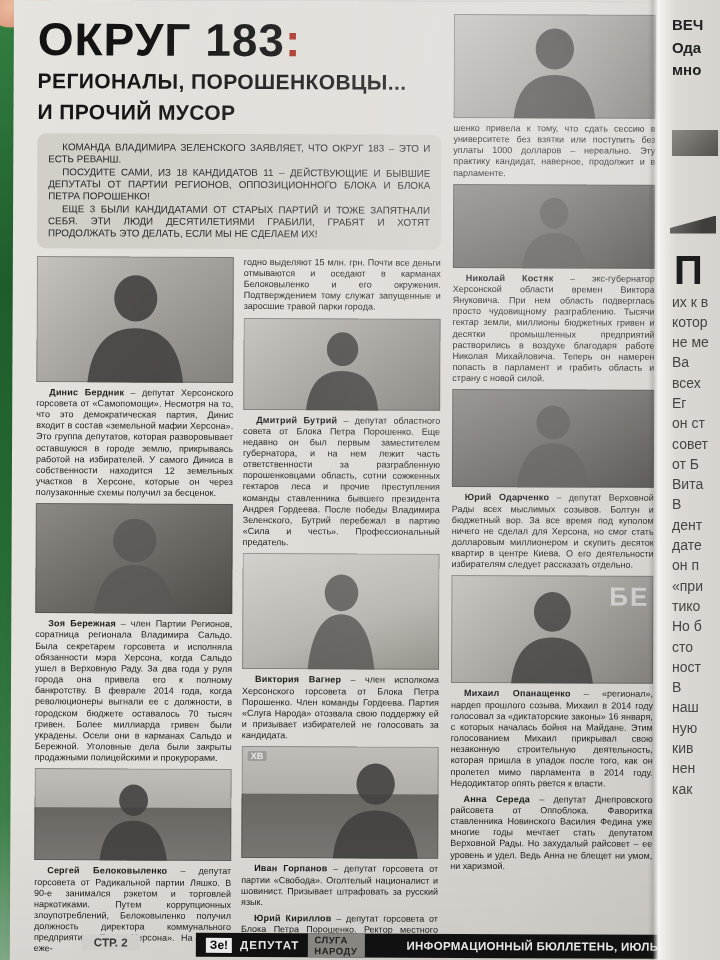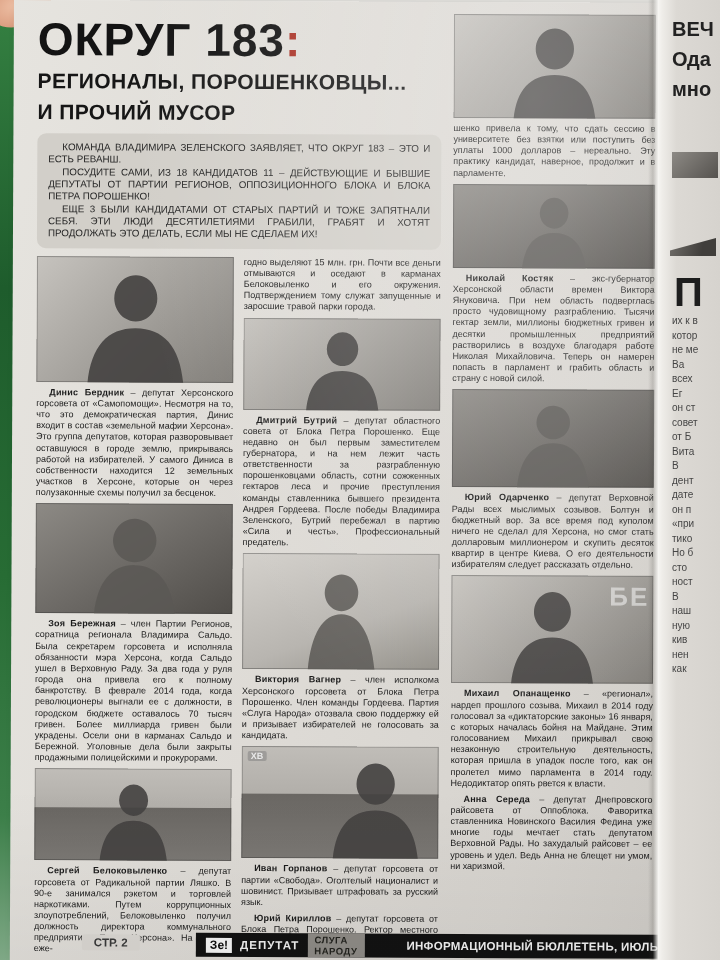--- a/index.html
+++ b/index.html
@@ -10,25 +10,25 @@
   .green-edge{position:absolute;left:0;top:0;width:16px;height:100%;
     background:linear-gradient(180deg,#358142 0%,#1e5c2c 30%,#276c34 60%,#3c7f49 85%,#7fa886 100%);}
   .finger{position:absolute;left:-12px;top:-14px;width:64px;height:40px;border-radius:50%;
     background:radial-gradient(ellipse at 45% 45%,#eec0a5 0%,#dda184 60%,#c9886b 100%);transform:rotate(-18deg);}
 
   
   .side-page{position:absolute;right:0;top:0;width:58px;height:100%;color:#3a3a3a;
     background:linear-gradient(90deg,#efede9 0%,#dcd9d4 25%,#d6d3ce 100%);}
   .side-page::before{content:"";position:absolute;left:-14px;top:0;width:14px;height:100%;
     background:linear-gradient(90deg,rgba(60,60,55,0) 0%,rgba(60,60,55,.18) 35%,#f6f5f2 75%,#efede9 100%);}
-  .side-top{font-weight:bold;font-size:20px;line-height:1.5;padding:14px 0 0 10px;color:#222;white-space:pre-line;}
+  .side-top{font-weight:bold;font-size:15px;line-height:1.5;padding:14px 0 0 10px;color:#222;white-space:pre-line;}
   .side-photo{width:46px;height:26px;margin:48px 0 0 10px;background:linear-gradient(135deg,#8d8a85,#55524e);}
   .side-photo2{width:46px;height:18px;margin:60px 0 0 8px;background:linear-gradient(100deg,#6e6b67,#403e3b 70%);clip-path:polygon(0 70%,100% 0,100% 100%,0 100%);}
   .side-big{font-weight:bold;font-size:40px;color:#1d1d1d;margin:16px 0 2px 12px;line-height:1;}
-  .side-lines{font-size:10px;line-height:1.45;padding-left:10px;color:#454545;white-space:pre-line;}
+  .side-lines{font-size:14px;line-height:1.45;padding-left:10px;color:#454545;white-space:pre-line;}
 
   
   .paper{position:absolute;left:14px;top:0;width:650px;height:960px;
     background:linear-gradient(100deg,#e6e4df 0%,#dedbd6 45%,#d7d4cf 80%,#cfccc7 100%);
     box-shadow:4px 0 10px rgba(0,0,0,.15);transform:rotate(.25deg);transform-origin:top left;color:#1c1c1c;}
   .paper::after{content:"";position:absolute;inset:0;pointer-events:none;
     background:radial-gradient(ellipse at 80% 10%,rgba(255,255,255,.25),rgba(0,0,0,0) 55%),
                linear-gradient(180deg,rgba(0,0,0,0) 82%,rgba(0,0,0,.05) 100%);}
 
   .main-left{position:absolute;left:24px;top:16px;width:404px;}

